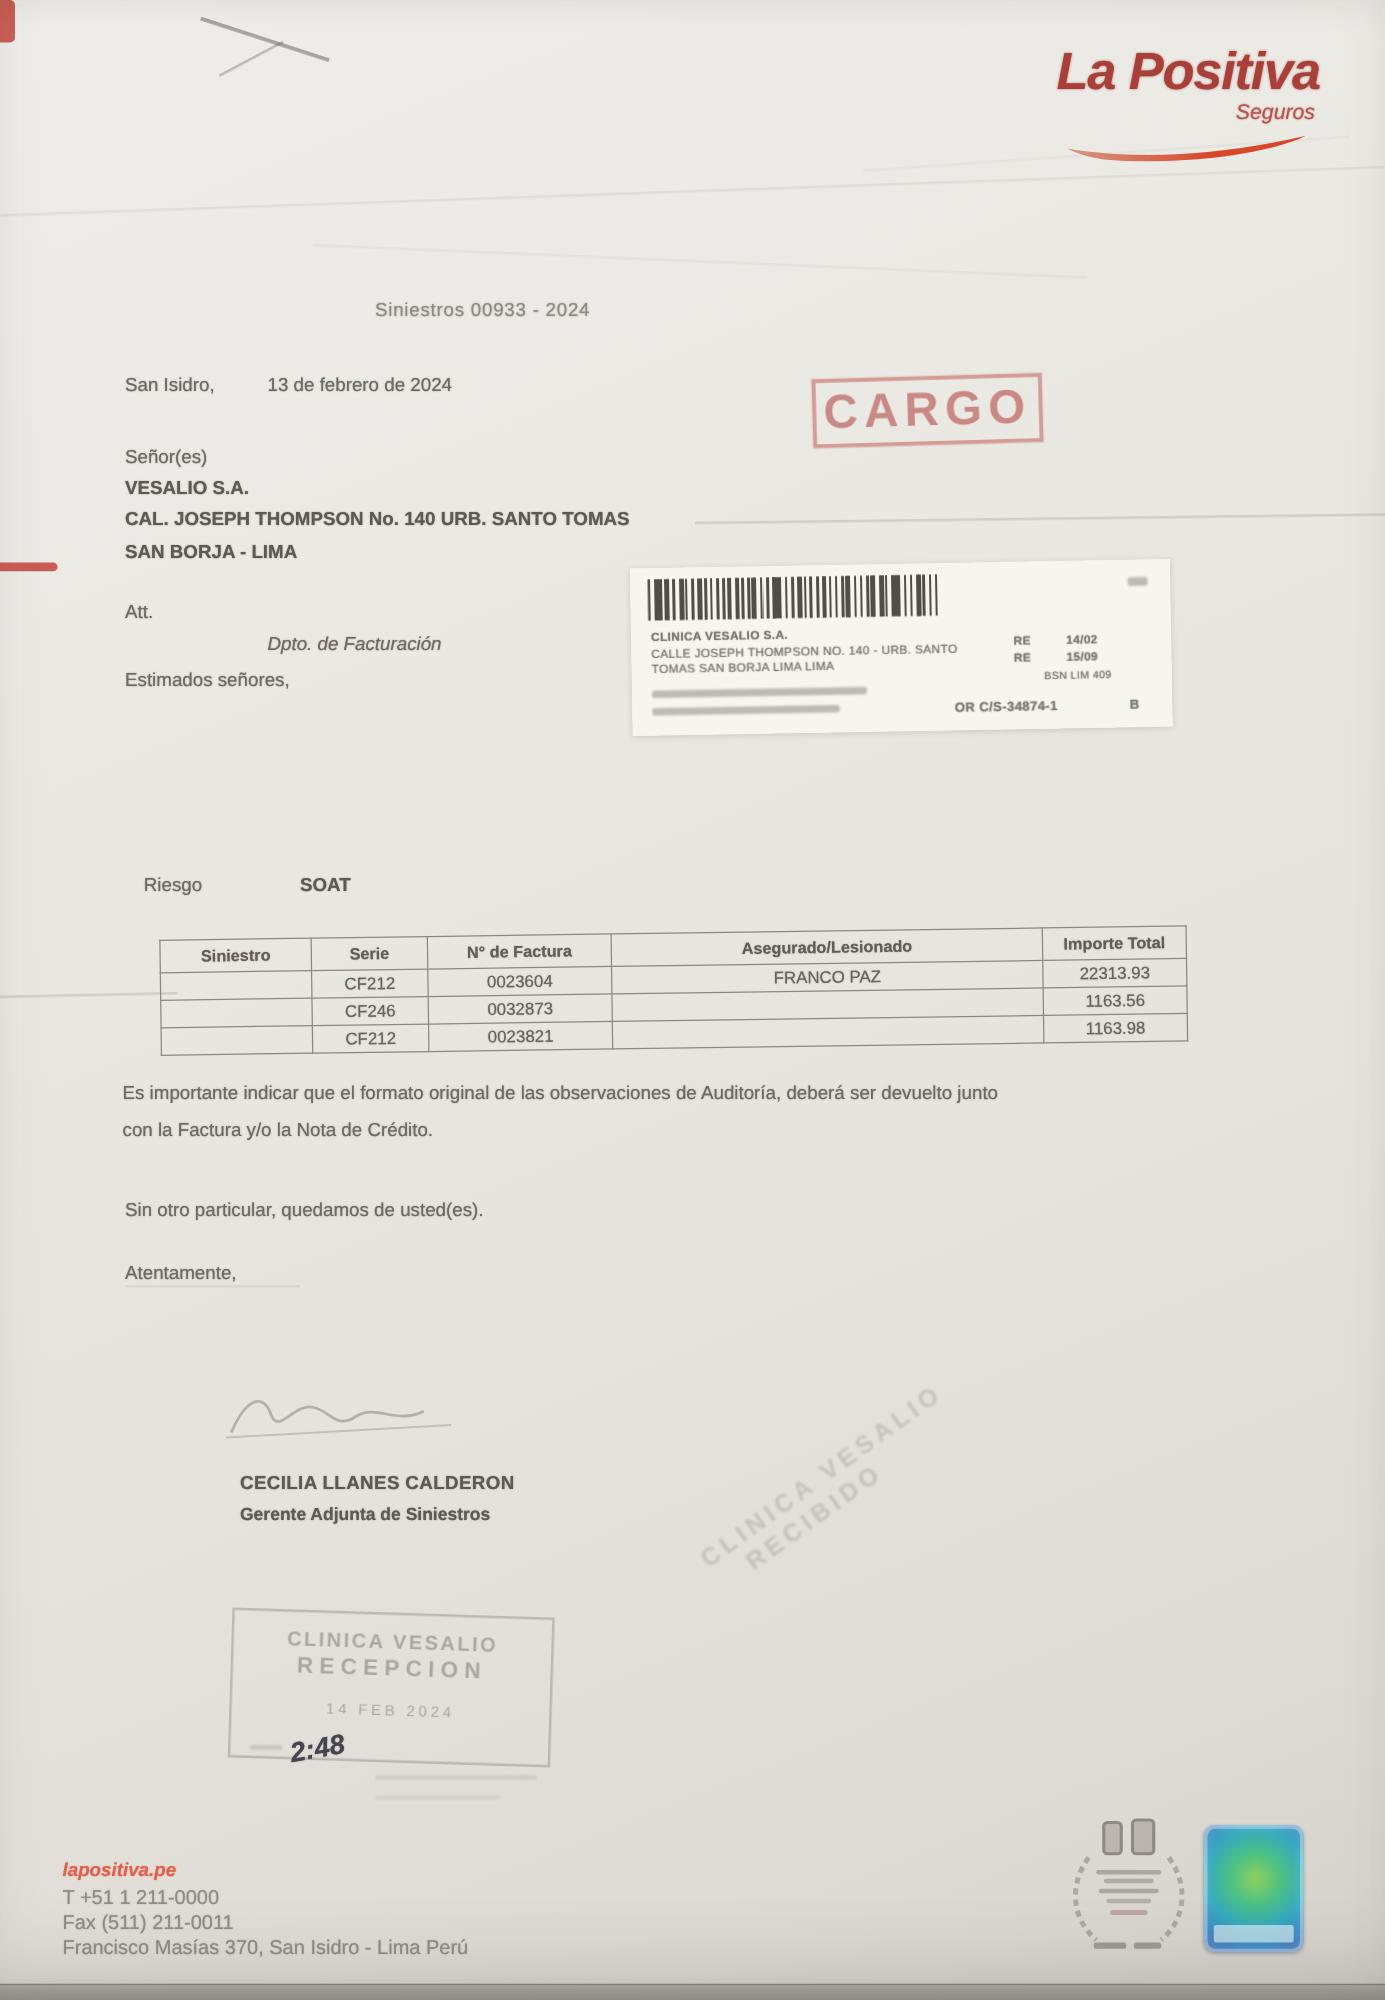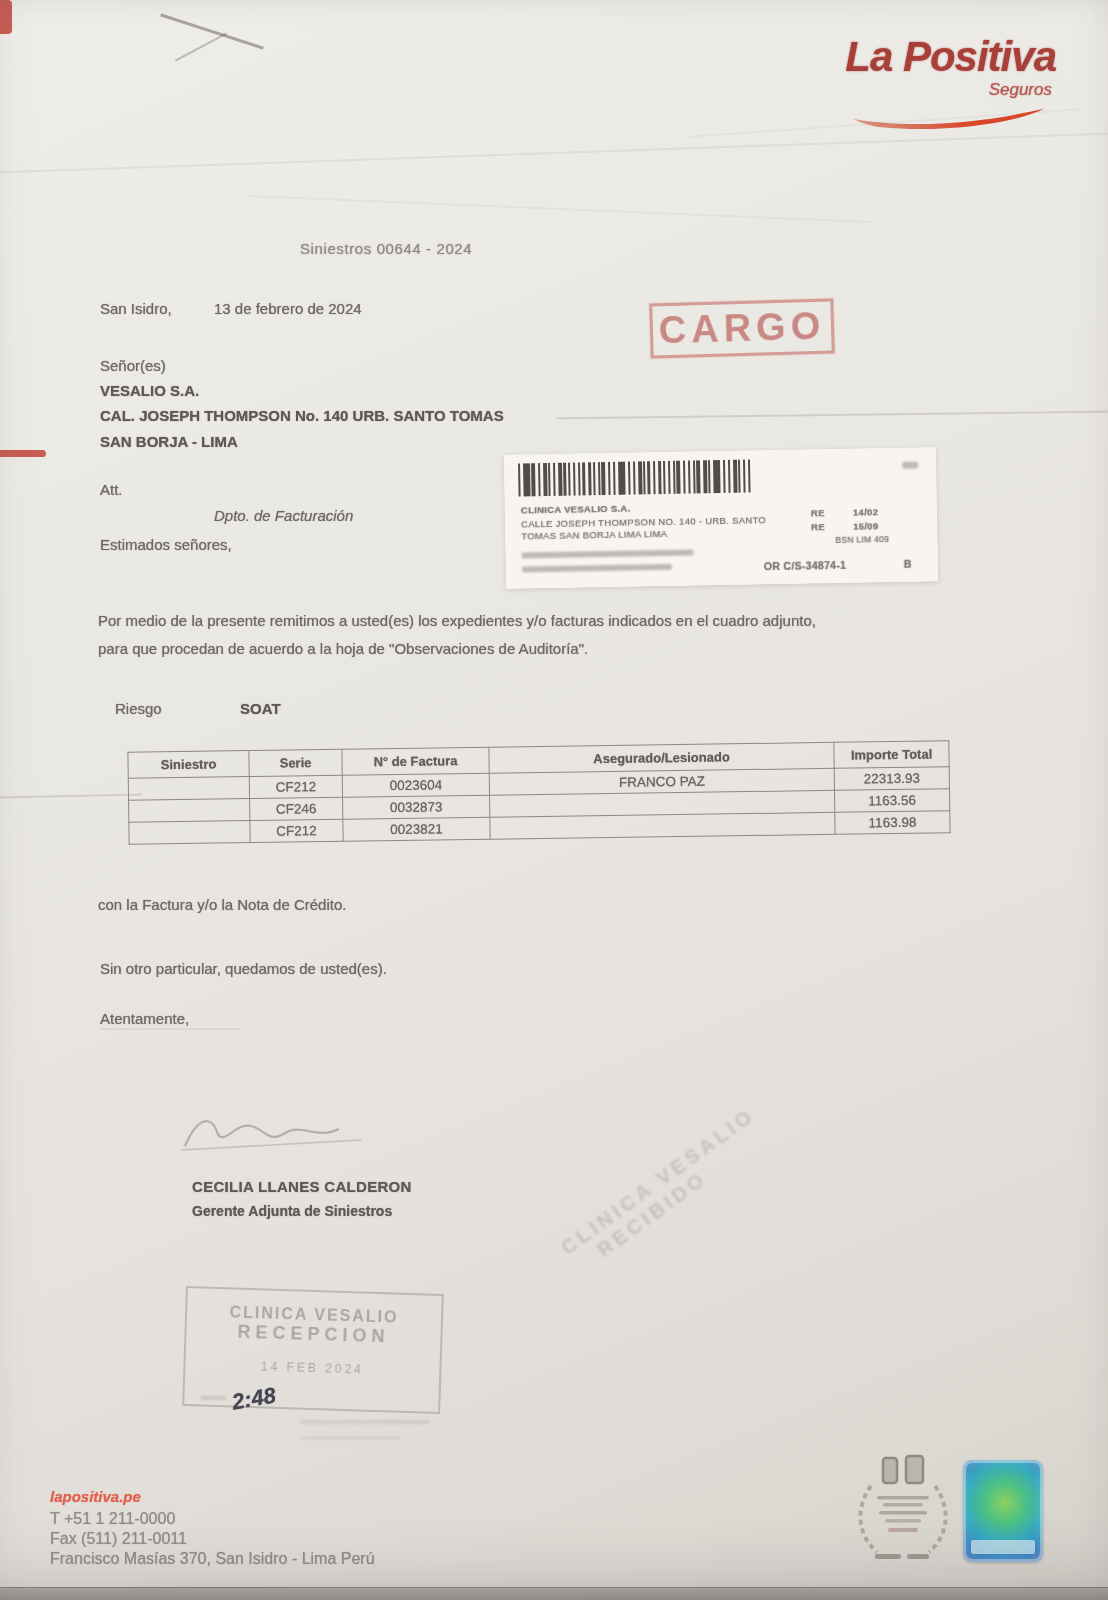--- a/index.html
+++ b/index.html
@@ -91,21 +91,21 @@
           <linearGradient id="sw" x1="0" x2="1">
             <stop offset="0" stop-color="#c95438" stop-opacity=".55"></stop>
             <stop offset=".6" stop-color="#d9472b"></stop>
             <stop offset="1" stop-color="#d9472b"></stop>
           </linearGradient>
         </defs>
       <path d="M2 18 C 55 27, 125 26, 206 7 C 172 24, 92 33, 32 27 C 18 25, 8 21, 2 18 Z" fill="url(#sw)"></path>
     </svg>
   </div>
 
-  <div class="abs faded fs15" style="left:300px;top:240px;letter-spacing:.6px;">Siniestros 00644 - 2024</div>
+  <div class="abs faded fs15" style="left:300px;top:240px;letter-spacing:.6px;">Siniestros 00933 - 2024</div>
 
   <div class="abs ink fs15" style="left:100px;top:300px;">San Isidro,</div>
   <div class="abs ink fs15" style="left:214px;top:300px;">13 de febrero de 2024</div>
 
   <div class="abs cargo">CARGO</div>
 
   <div class="abs ink fs15" style="left:100px;top:357px;">Señor(es)</div>
   <div class="abs ink-b fs15" style="left:100px;top:382px;">VESALIO S.A.</div>
   <div class="abs ink-b fs15" style="left:100px;top:407px;">CAL. JOSEPH THOMPSON No. 140 URB. SANTO TOMAS</div>
   <div class="abs ink-b fs15" style="left:100px;top:433px;">SAN BORJA - LIMA</div>
@@ -125,22 +125,20 @@
     <div class="abs blurbar" style="left:16px;top:112px;width:150px;"></div>
     <div class="abs micro micro-b" style="left:306px;top:58px;">RE</div>
     <div class="abs micro micro-b" style="left:348px;top:58px;">14/02</div>
     <div class="abs micro micro-b" style="left:306px;top:72px;">RE</div>
     <div class="abs micro micro-b" style="left:348px;top:72px;">15/09</div>
     <div class="abs micro" style="left:330px;top:86px;font-size:8.5px;">BSN LIM 409</div>
     <div class="abs micro micro-b" style="left:258px;top:110px;font-size:10.5px;">OR C/S-34874-1</div>
     <div class="abs micro micro-b" style="left:398px;top:110px;font-size:10.5px;">B</div>
   </div>
 
-  <div class="abs ink fs15" style="left:98px;top:612px;width:860px;">Por medio de la presente remitimos a usted(es)  los expedientes y/o facturas  indicados en el cuadro adjunto,</div>
-  <div class="abs ink fs15" style="left:98px;top:640px;width:860px;">para que procedan de acuerdo a la hoja de "Observaciones  de Auditoría".</div>
 
   <div class="abs ink fs15" style="left:115px;top:700px;">Riesgo</div>
   <div class="abs ink-b fs15" style="left:240px;top:700px;">SOAT</div>
 
   <table class="doc abs" style="left:128px;top:746px;">
     <thead>
       <tr>
         <th style="width:112px;">Siniestro</th>
         <th style="width:84px;">Serie</th>
         <th style="width:138px;">N° de Factura</th>
@@ -166,20 +164,21 @@
       <tr>
         <td></td>
         <td>CF212</td>
         <td>0023821</td>
         <td></td>
         <td>1163.98</td>
       </tr>
     </tbody>
   </table>
 
+  <div class="abs ink fs15" style="left:98px;top:866px;width:860px;">Es importante indicar que el formato original de las observaciones de Auditoría, deberá  ser devuelto junto</div>
   <div class="abs ink fs15" style="left:98px;top:896px;width:860px;">con la Factura y/o la  Nota de Crédito.</div>
 
   <div class="abs ink fs15" style="left:100px;top:960px;">Sin otro particular, quedamos de usted(es).</div>
   <div class="abs ink fs15" style="left:100px;top:1010px;">Atentamente,</div>
   <div class="abs crease" style="left:100px;top:1028px;width:140px;opacity:.5;"></div>
 
   <svg class="abs" style="left:175px;top:1102px;" width="210" height="62" viewBox="0 0 210 62">
     <path d="M10 44 C 22 16, 36 12, 42 30 C 48 46, 60 20, 76 24 C 90 27, 94 42, 110 31 C 126 21, 142 38, 164 27" stroke="#8b857e" stroke-width="2.2" fill="none" opacity=".55"></path>
     <path d="M6 48 L 186 38" stroke="#8b857e" stroke-width="1.6" fill="none" opacity=".38"></path>
   </svg>

